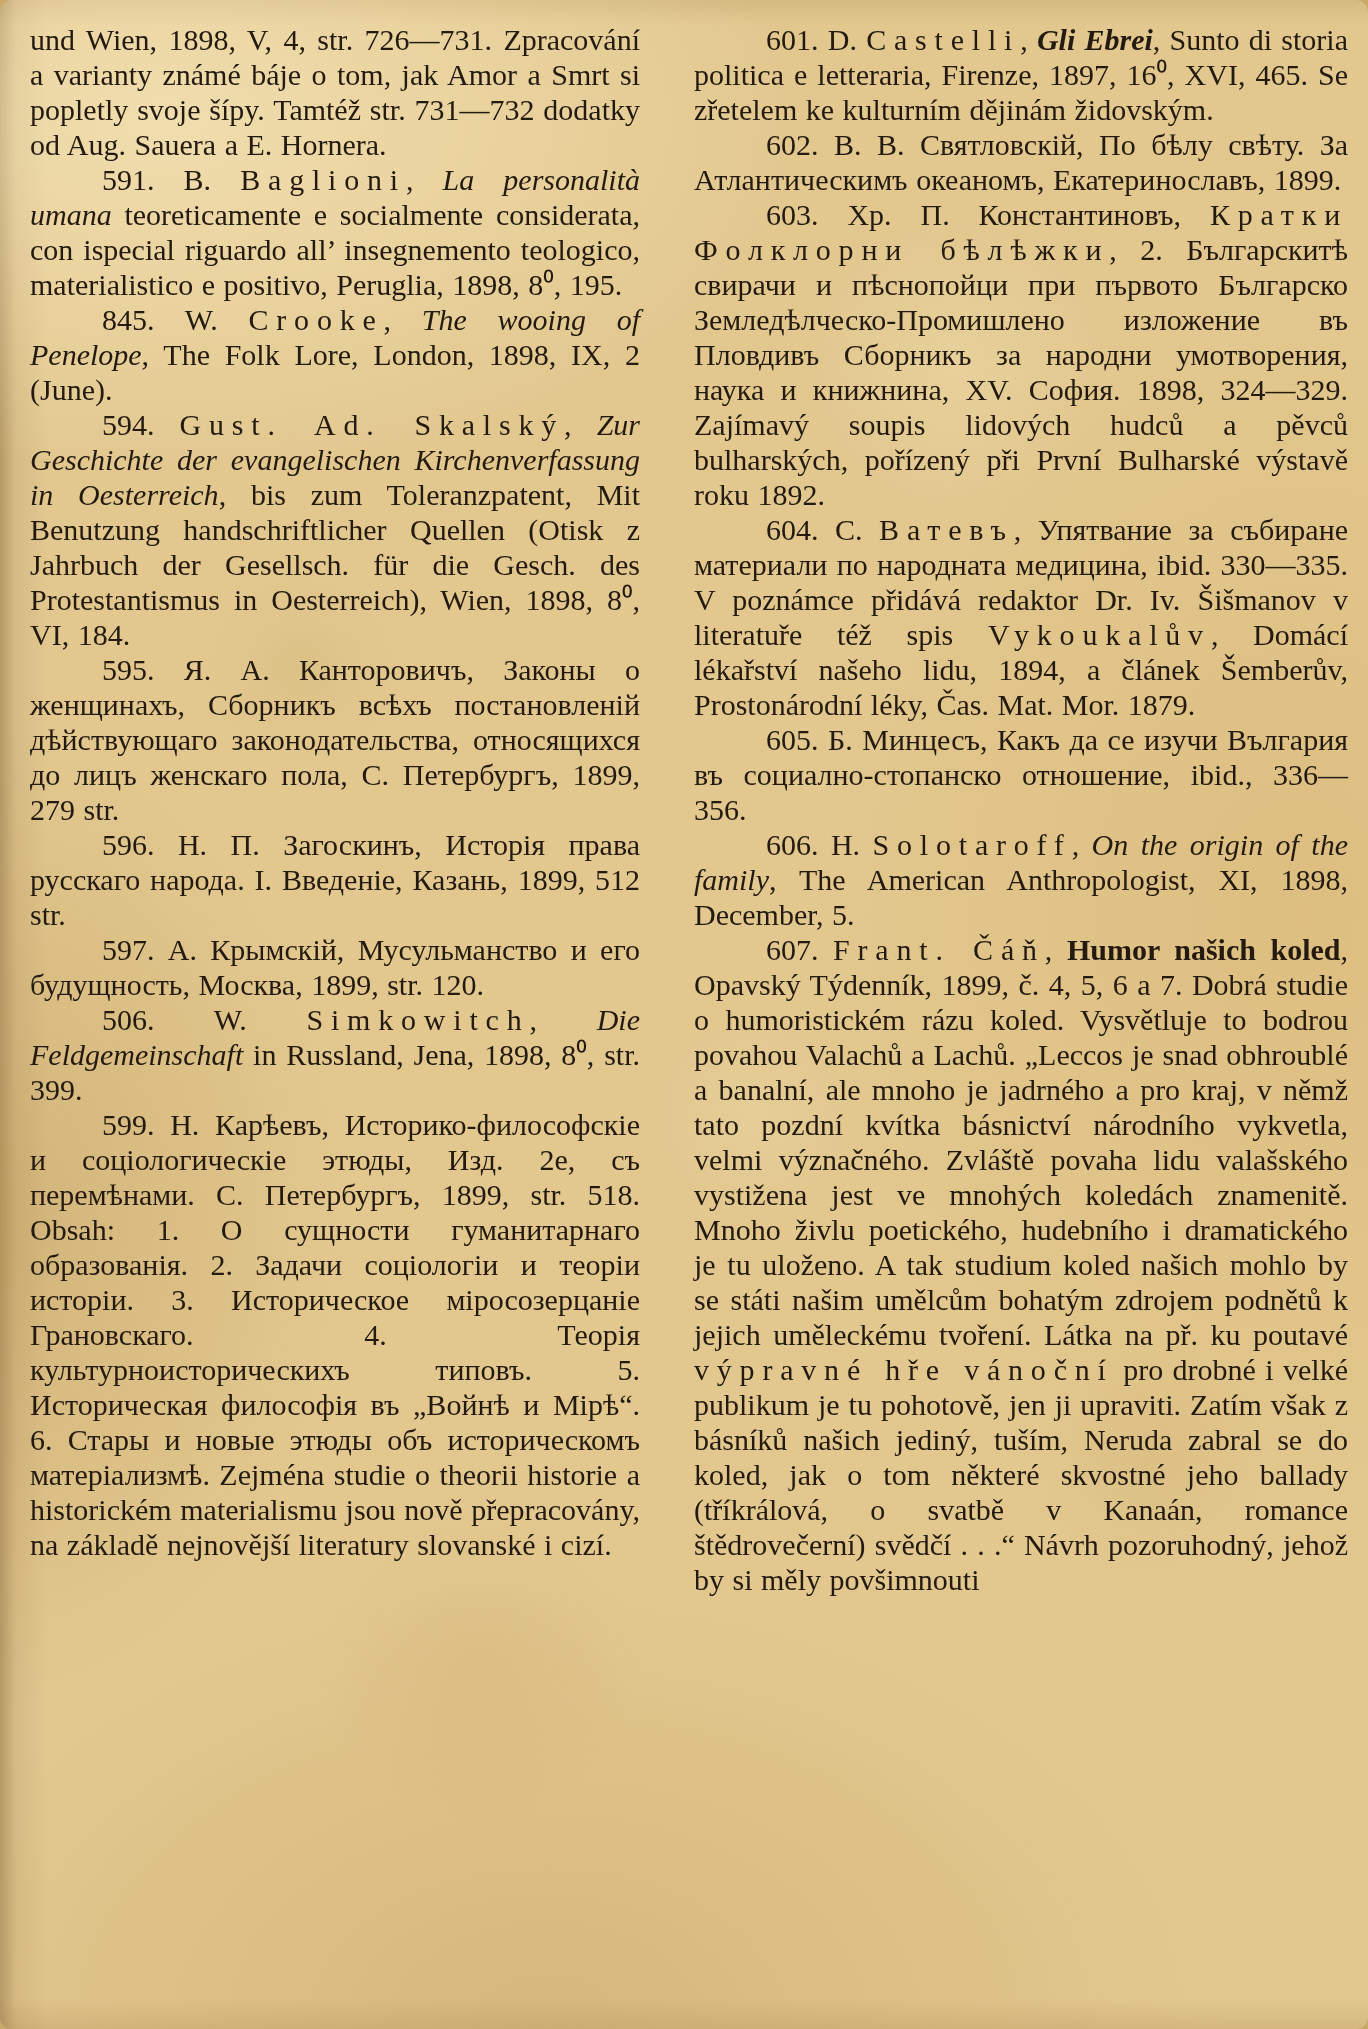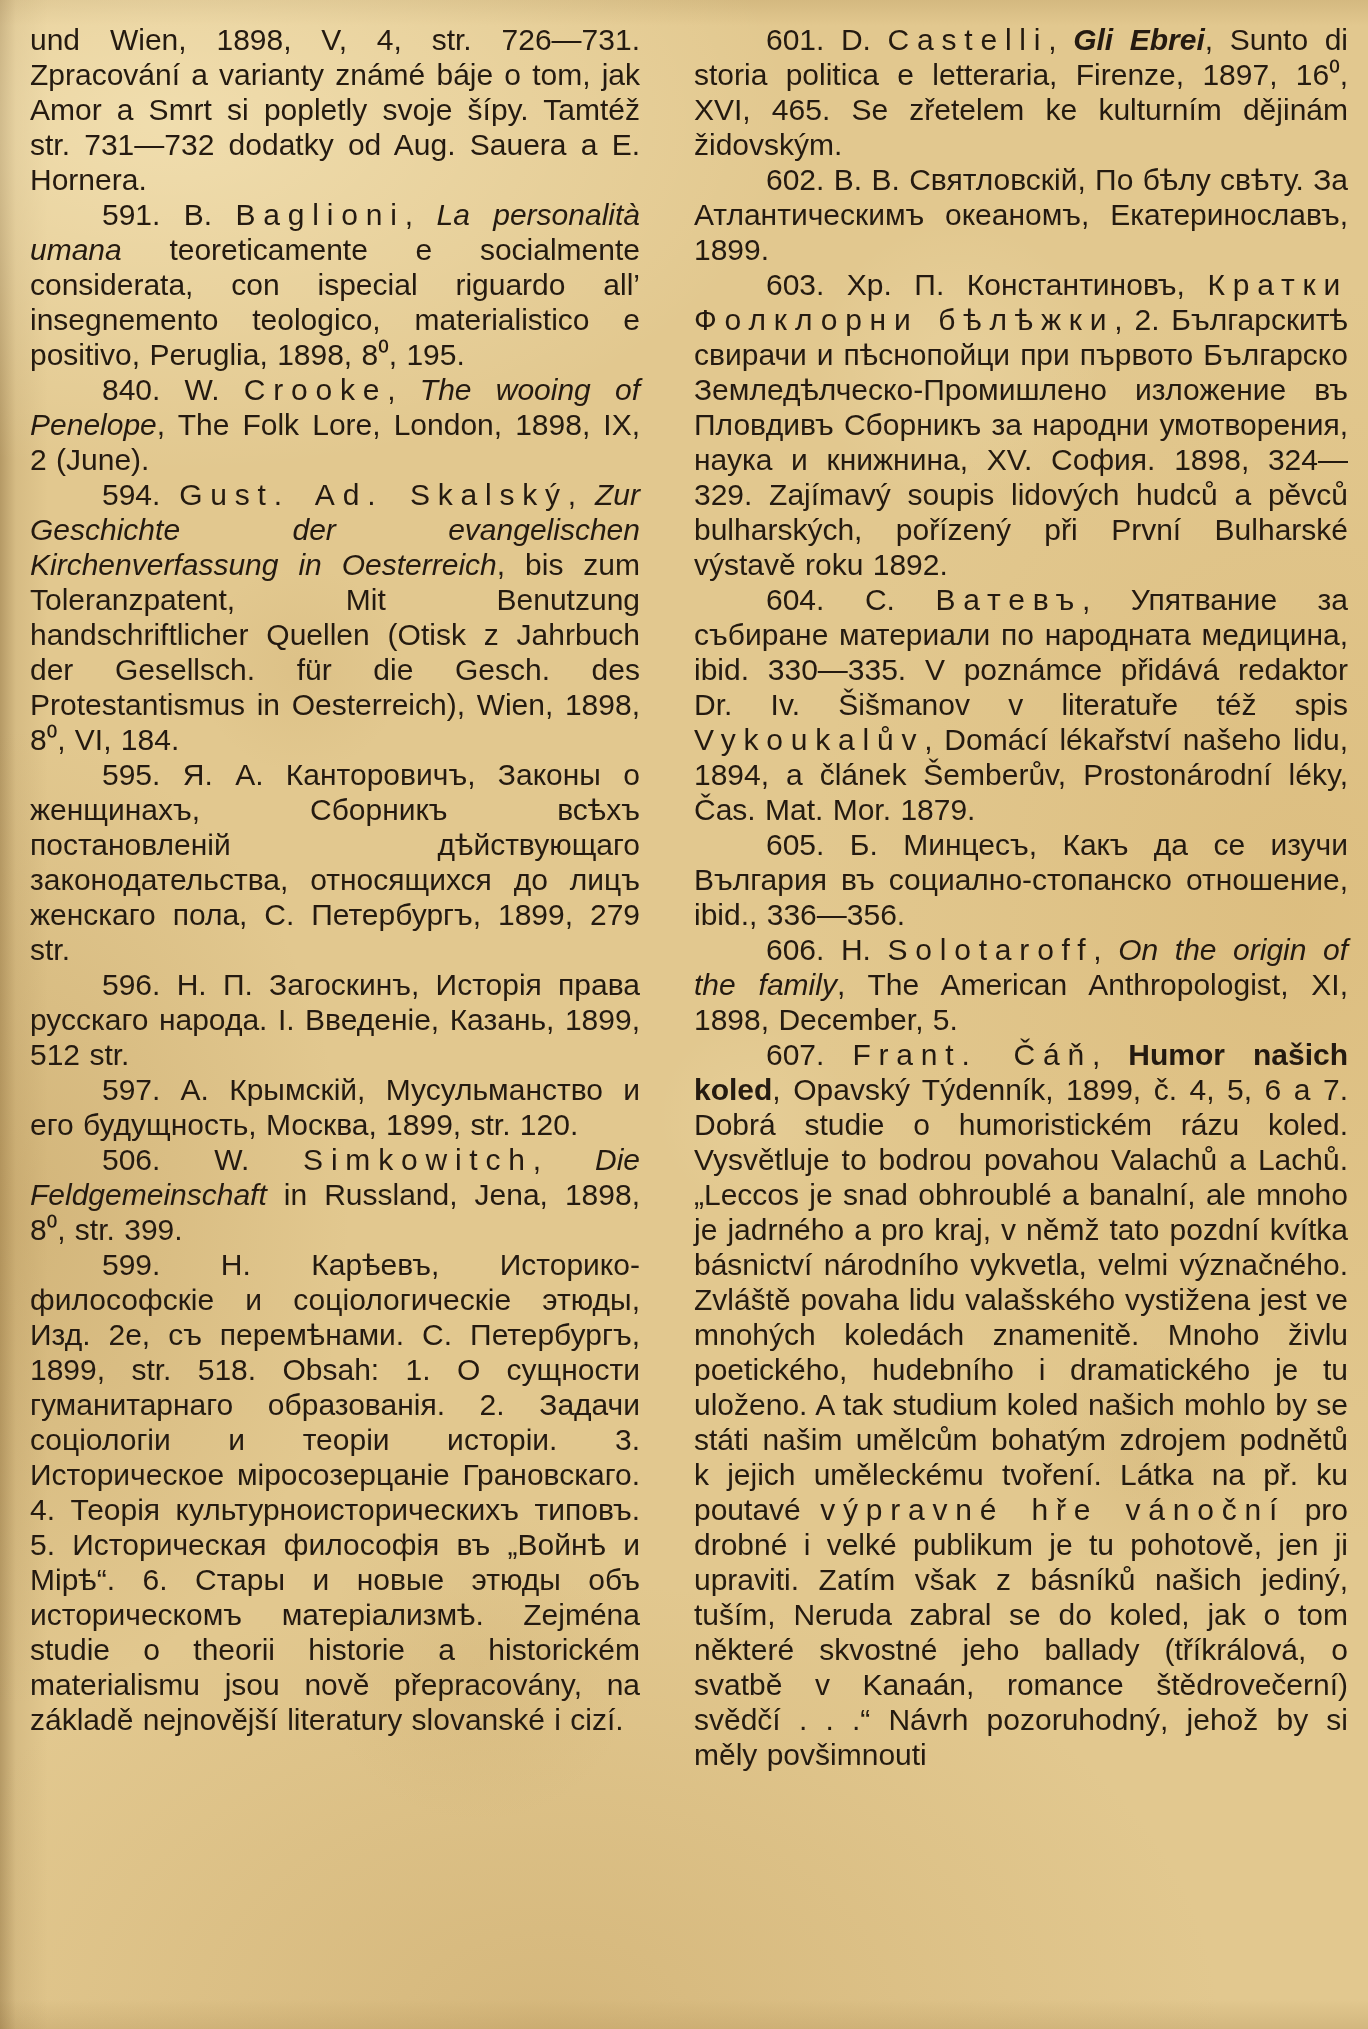--- a/index.html
+++ b/index.html
@@ -7,30 +7,31 @@
     padding: 0;
     background: #caa868;
   }
   .page {
     position: relative;
     width: 1368px;
     height: 2029px;
     overflow: hidden;
     box-sizing: border-box;
     color: #241a10;
-    font-family: Liberation Sans, sans-serif;
+    font-family: Liberation Serif, serif;
     background-color: #e2c88f;
     background-image:
       radial-gradient(ellipse 900px 500px at 12% 6%,  rgba(255, 243, 205, 0.50), rgba(255,243,205,0) 70%),
       radial-gradient(ellipse 700px 900px at 95% 45%, rgba(214, 178, 110, 0.45), rgba(214,178,110,0) 70%),
       radial-gradient(ellipse 900px 600px at 40% 100%,rgba(189, 152, 88, 0.35), rgba(189,152,88,0) 75%),
       radial-gradient(ellipse 500px 700px at 0% 60%,  rgba(172, 134, 70, 0.30), rgba(172,134,70,0) 70%),
       linear-gradient(90deg, rgba(108, 78, 34, 0.38) 0px, rgba(108,78,34,0.10) 16px, rgba(108,78,34,0) 48px),
       linear-gradient(180deg, rgba(150, 116, 60, 0.18) 0px, rgba(150,116,60,0) 26px),
       linear-gradient(0deg,   rgba(150, 116, 60, 0.20) 0px, rgba(150,116,60,0) 30px);
+    border-radius: 12px;
   }
   .mottle {
     position: absolute;
     inset: 0;
     pointer-events: none;
     background-image:
       radial-gradient(circle 130px at 22% 33%, rgba(170, 132, 66, 0.10), rgba(170,132,66,0) 80%),
       radial-gradient(circle 180px at 70% 18%, rgba(255, 244, 208, 0.18), rgba(255,244,208,0) 80%),
       radial-gradient(circle 150px at 84% 72%, rgba(170, 132, 66, 0.12), rgba(170,132,66,0) 80%),
       radial-gradient(circle 200px at 35% 82%, rgba(170, 132, 66, 0.10), rgba(170,132,66,0) 80%),
@@ -60,21 +61,21 @@
 </style>
 </head>
 <body>
 
 <div class="page">
   <div class="mottle"></div>
   <div class="columns">
     <div class="col col-left">
         <p class="entry"><span>und Wien, 1898, V, 4, str. 726—731. Zpracování a varianty známé báje o tom, jak Amor a Smrt si popletly svoje šípy. Tamtéž str. 731—732 dodatky od Aug. Sauera a E. Hornera.</span></p>
         <p class="entry indent"><span>591. B. </span><span class="sp">Baglioni</span><span>, </span><span class="it">La personalità umana</span><span> teoreticamente e socialmente considerata, con ispecial riguardo all’ insegnemento teologico, materialistico e positivo, Peruglia, 1898, 8⁰, 195.</span></p>
-        <p class="entry indent"><span>840. W. </span><span class="sp">Crooke</span><span>, </span><span class="it">The wooing of Penelope</span><span>, The Folk Lore, London, 1898, IX, 2 (June).</span></p>
+        <p class="entry indent"><span>845. W. </span><span class="sp">Crooke</span><span>, </span><span class="it">The wooing of Penelope</span><span>, The Folk Lore, London, 1898, IX, 2 (June).</span></p>
         <p class="entry indent"><span>594. </span><span class="sp">Gust. Ad. Skalský</span><span>, </span><span class="it">Zur Geschichte der evangelischen Kirchenverfassung in Oesterreich</span><span>, bis zum Toleranzpatent, Mit Benutzung handschriftlicher Quellen (Otisk z Jahrbuch der Gesellsch. für die Gesch. des Protestantismus in Oesterreich), Wien, 1898, 8⁰, VI, 184.</span></p>
         <p class="entry indent"><span>595. Я. А. Канторовичъ, Законы о женщинахъ, Сборникъ всѣхъ постановленій дѣйствующаго законодательства, относящихся до лицъ женскаго пола, С. Петербургъ, 1899, 279 str.</span></p>
         <p class="entry indent"><span>596. Н. П. Загоскинъ, Исторія права русскаго народа. I. Введеніе, Казань, 1899, 512 str.</span></p>
         <p class="entry indent"><span>597. А. Крымскій, Мусульманство и его будущность, Москва, 1899, str. 120.</span></p>
         <p class="entry indent"><span>506. W. </span><span class="sp">Simkowitch</span><span>, </span><span class="it">Die Feldgemeinschaft</span><span> in Russland, Jena, 1898, 8⁰, str. 399.</span></p>
         <p class="entry indent"><span>599. Н. Карѣевъ, Историко-философскіе и соціологическіе этюды, Изд. 2е, съ перемѣнами. С. Петербургъ, 1899, str. 518. Obsah: 1. О сущности гуманитарнаго образованія. 2. Задачи соціологіи и теоріи исторіи. 3. Историческое міросозерцаніе Грановскаго. 4. Теорія культурноисторическихъ типовъ. 5. Историческая философія въ „Войнѣ и Мірѣ“. 6. Стары и новые этюды объ историческомъ матеріализмѣ. Zejména studie o theorii historie a historickém materialismu jsou nově přepracovány, na základě nejnovější literatury slovanské i cizí.</span></p>
       </div>
     <div class="col col-right">
         <p class="entry indent"><span>601. D. </span><span class="sp">Castelli</span><span>, </span><span class="bit">Gli Ebrei</span><span>, Sunto di storia politica e letteraria, Firenze, 1897, 16⁰, XVI, 465. Se zřetelem ke kulturním dějinám židovským.</span></p>
         <p class="entry indent"><span>602. В. В. Святловскій, По бѣлу свѣту. За Атлантическимъ океаномъ, Екатеринославъ, 1899.</span></p>

